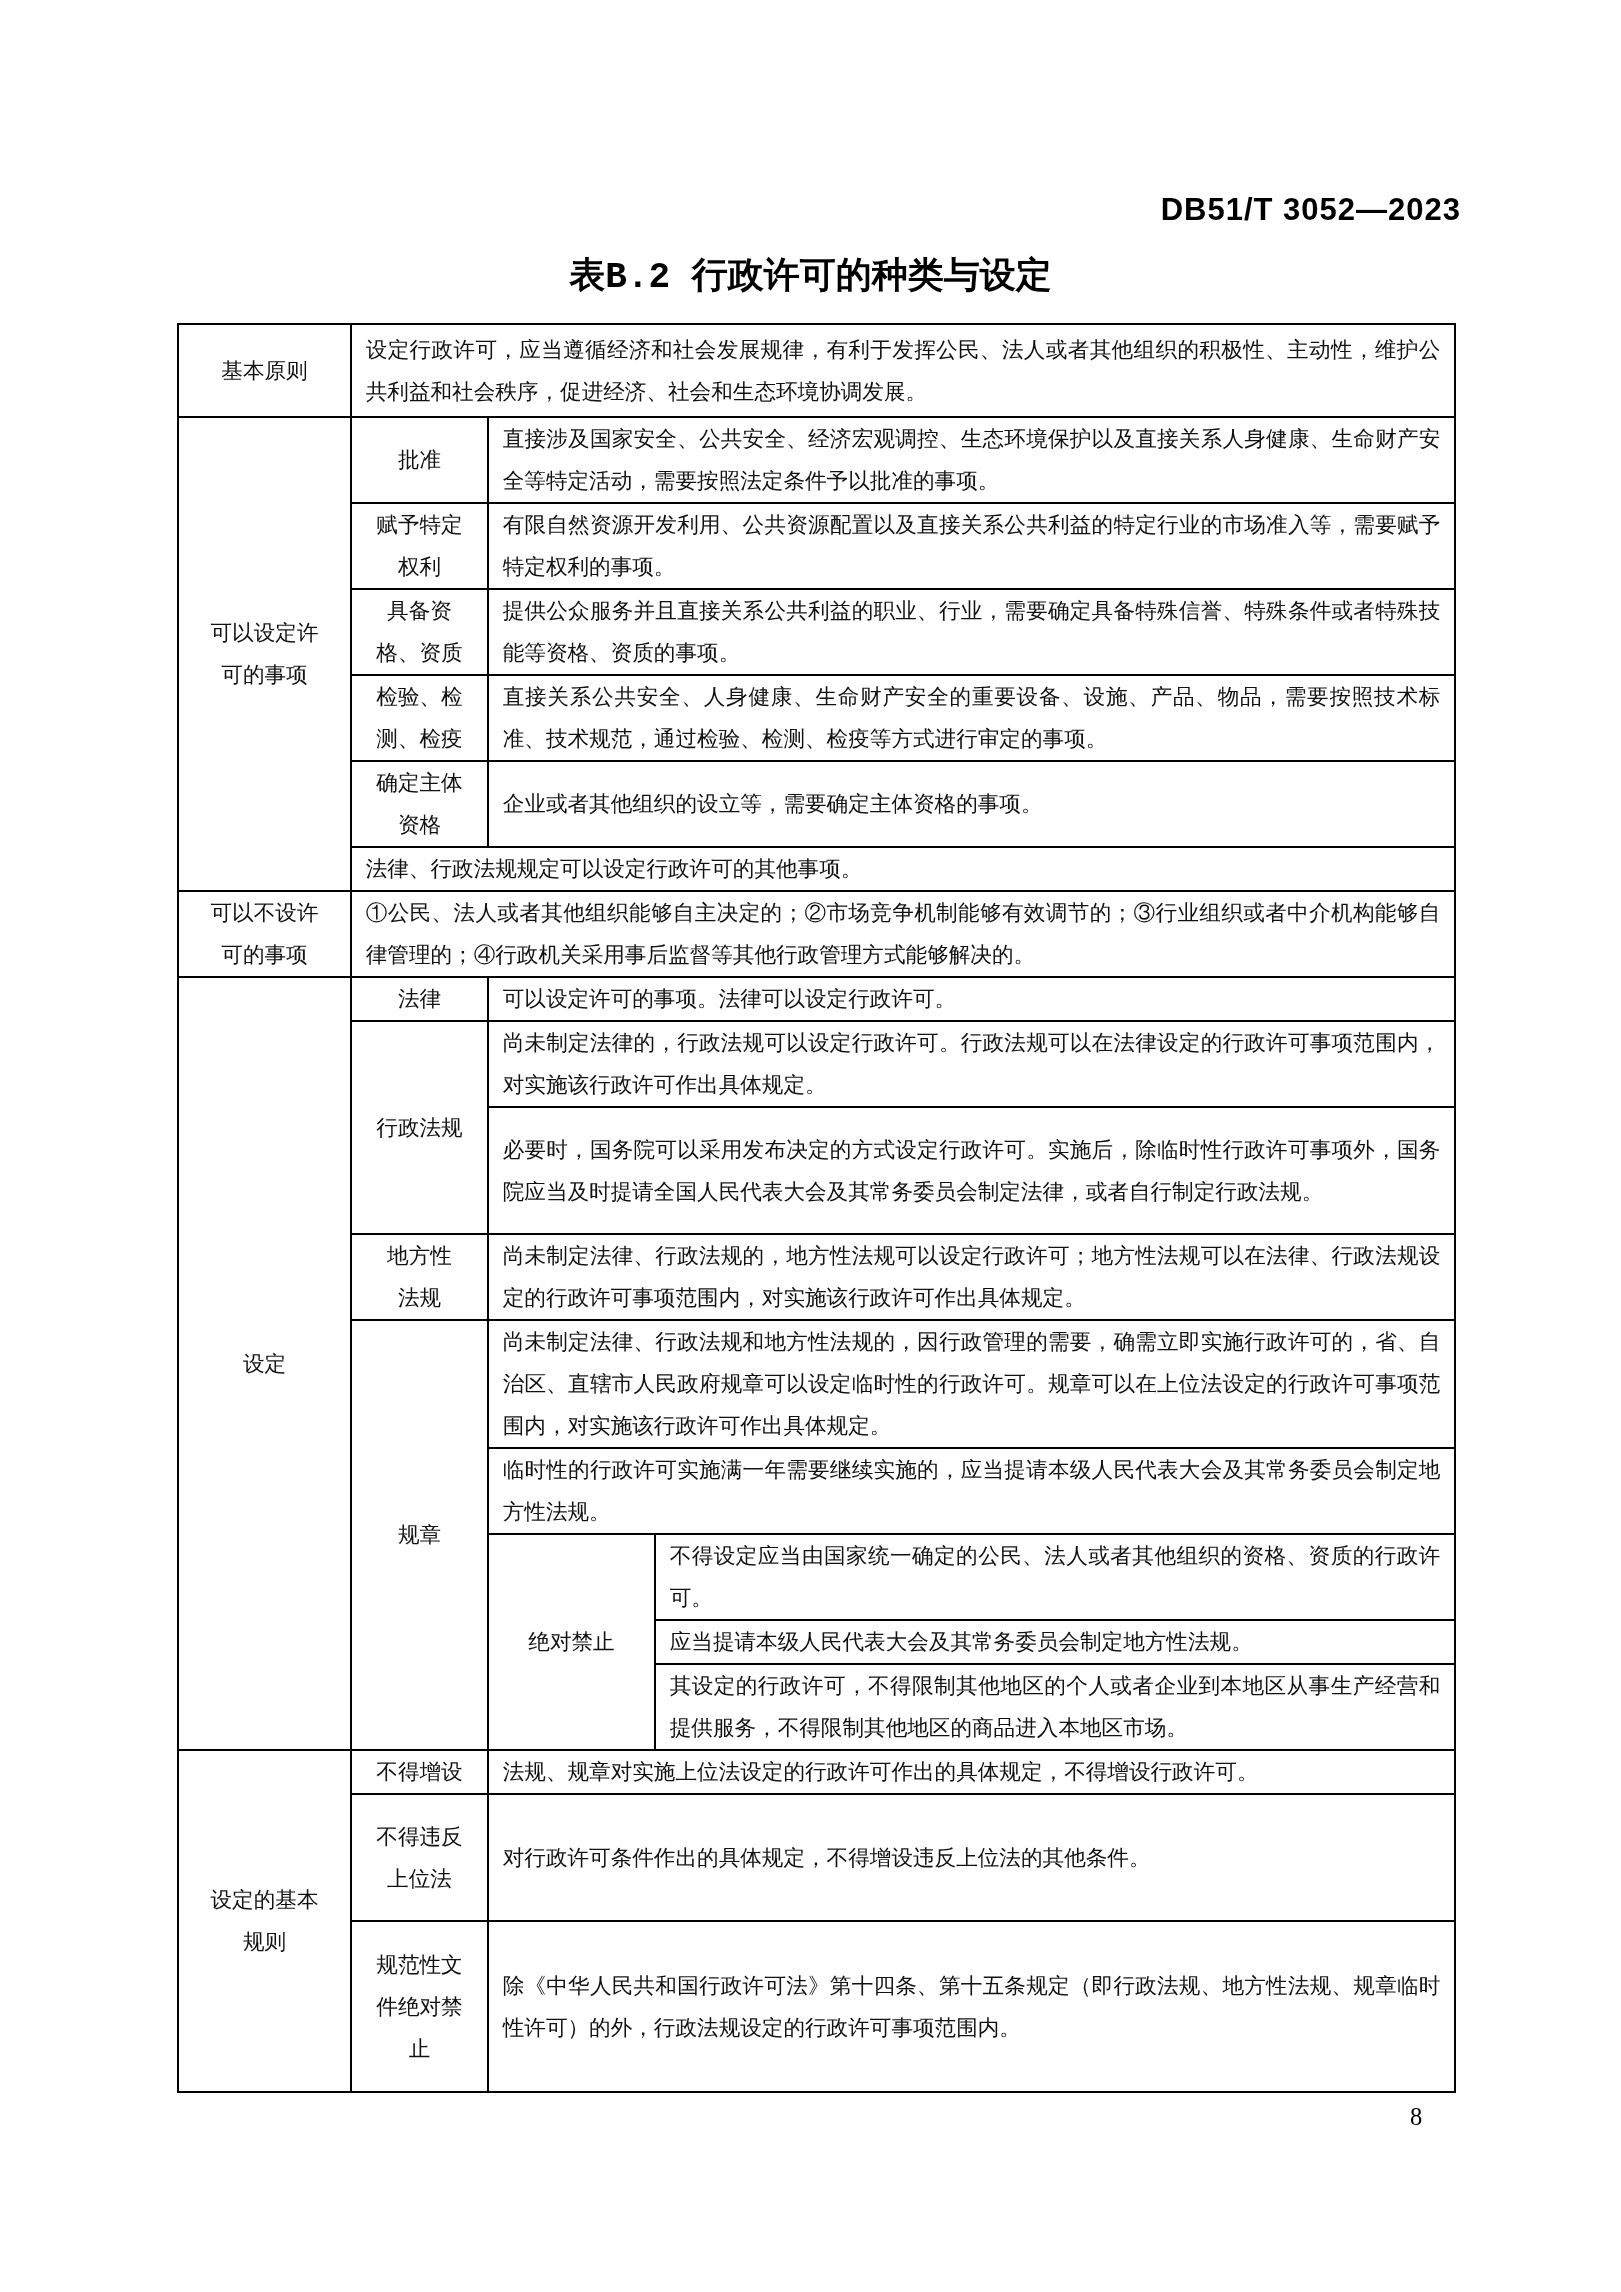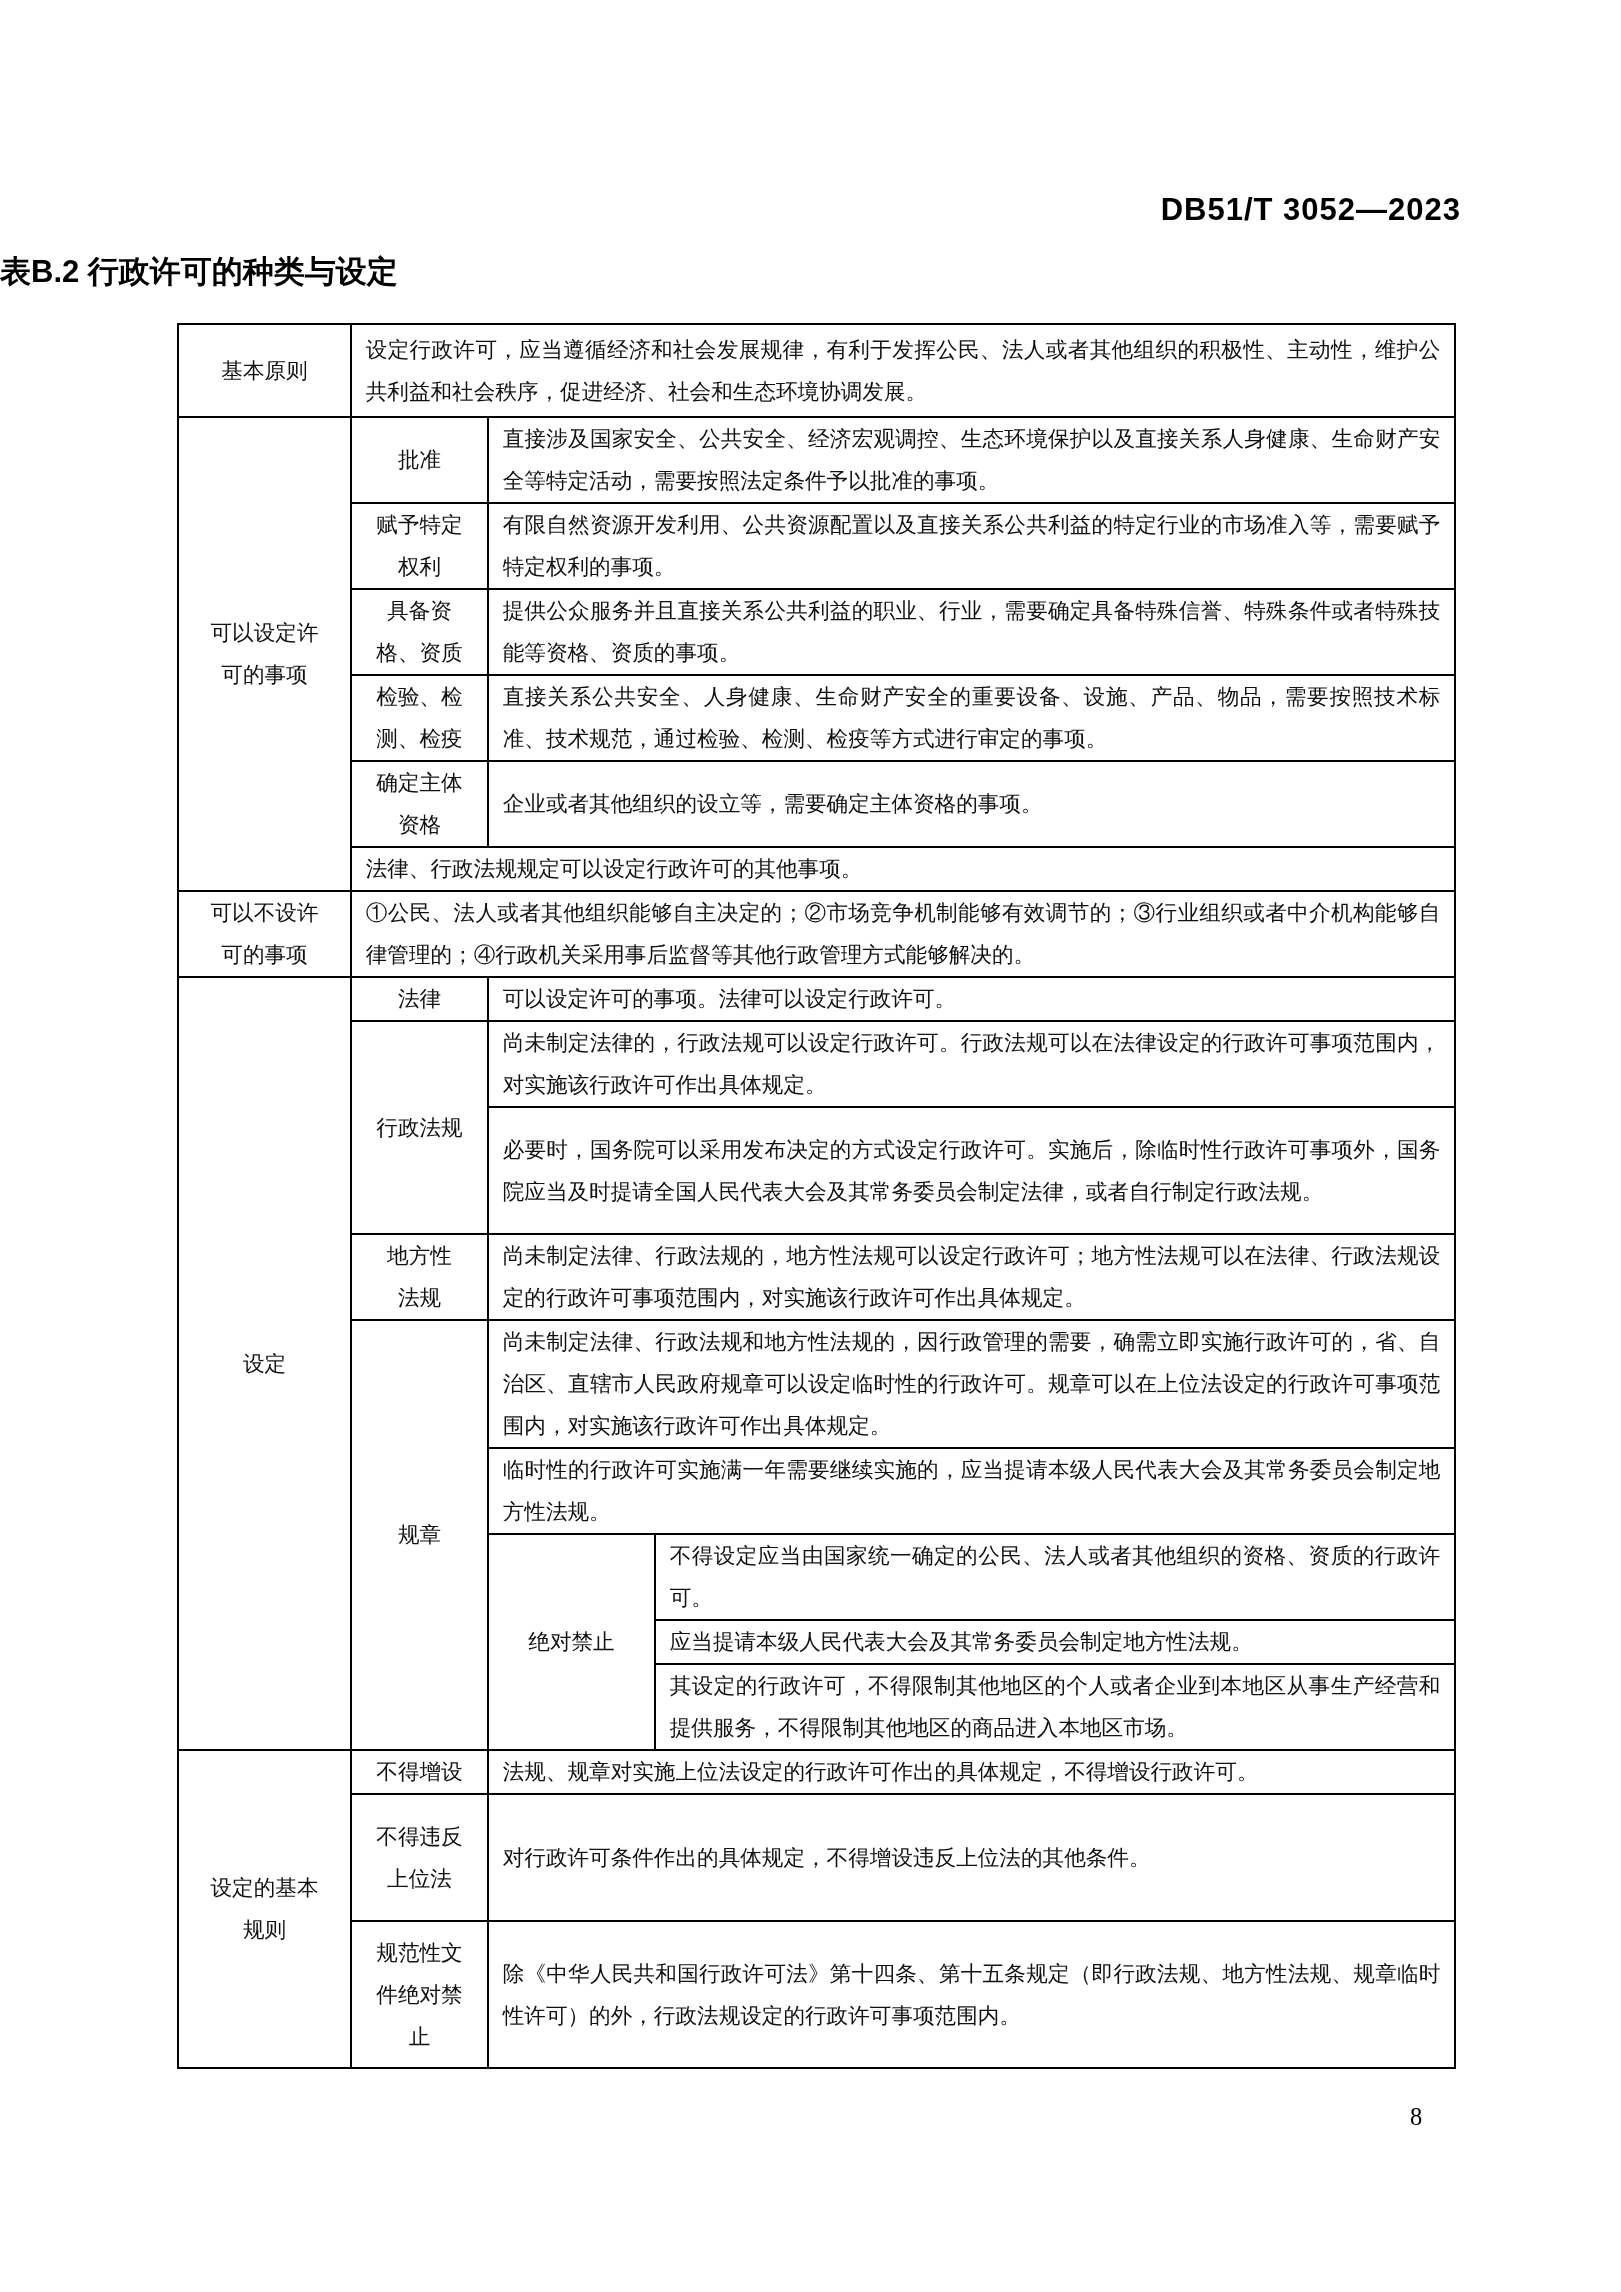--- a/index.html
+++ b/index.html
@@ -24,24 +24,24 @@
     font-weight: 700;
     font-size: 31px;
     letter-spacing: 1px;
     color: #000;
   }
   .tbl-title {
     position: absolute;
     top: 251px;
     left: 0;
     width: 1621px;
-    text-align: left;
-    font-family: Liberation Sans, sans-serif;
+    text-align: center;
+    font-family: Liberation Mono, monospace;
     font-weight: 700;
-    font-size: 31px;
+    font-size: 36px;
     color: #000;
   }
   table.main {
     position: absolute;
     top: 323px;
     left: 177px;
     width: 1276px;
     border-collapse: collapse;
     table-layout: fixed;
   }
@@ -63,21 +63,21 @@
   td.txt {
     text-align: justify;
     padding: 0 13.7px;
     margin-left: 40px;
   }
   tr.h45  { height: 44px; }
   tr.h87  { height: 85px; }
   tr.h95  { height: 93px; }
   tr.h122 { height: 127px; }
   tr.h130 { height: 127px; }
-  tr.h150 { height: 147px; }
+  tr.h150 { height: 171px; }
   .page-num {
     position: absolute;
     top: 2103px;
     left: 1372px;
     width: 88px;
     text-align: center;
     font-size: 24.5px;
     color: #000;
   }
 </style>

